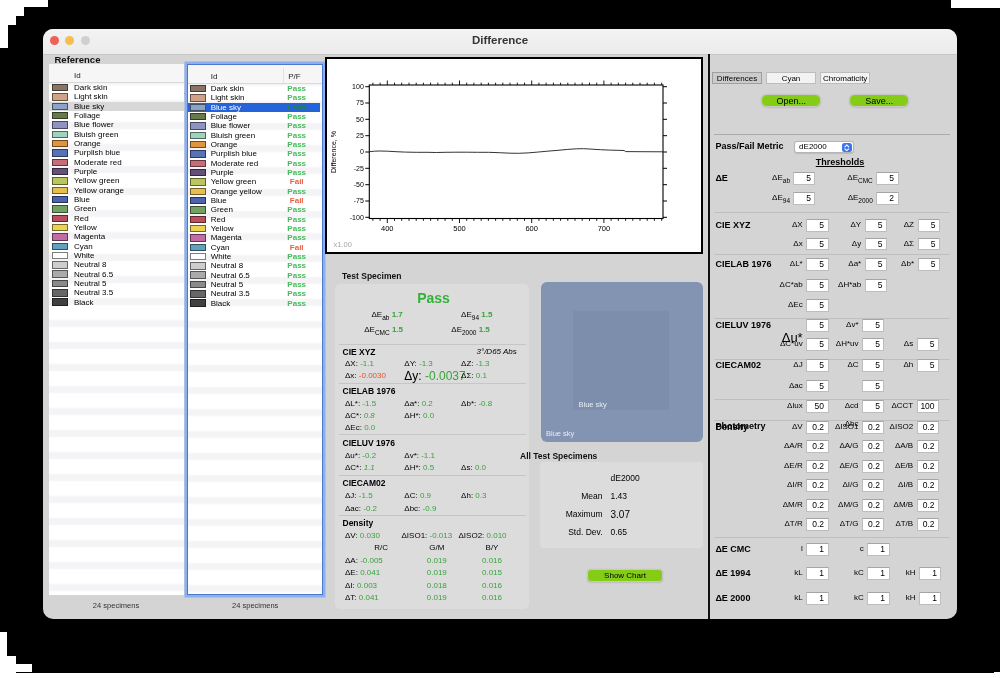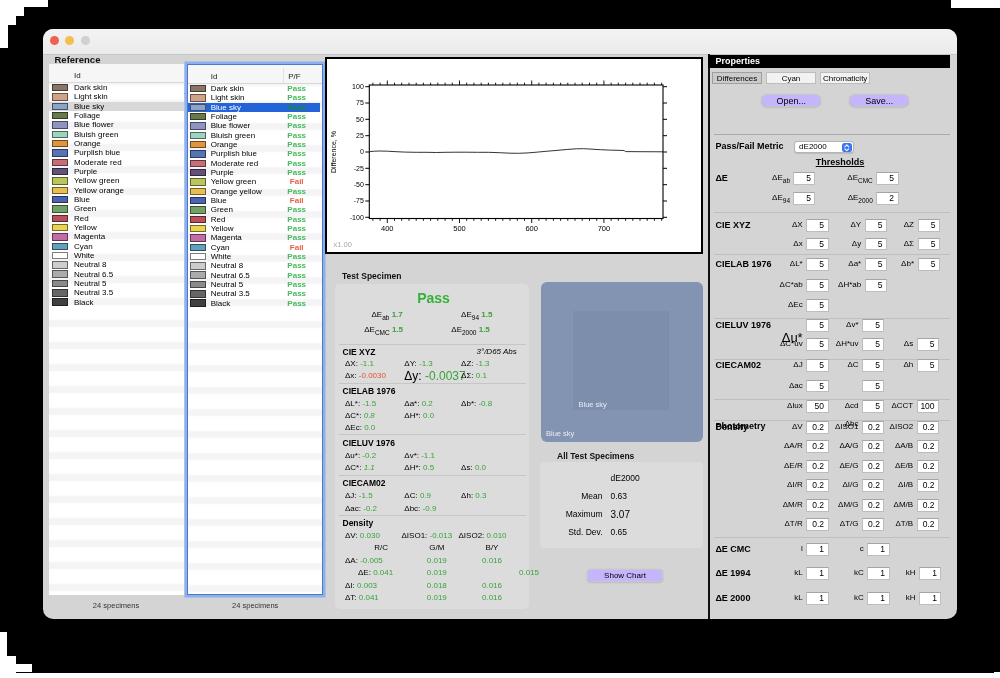--- a/index.html
+++ b/index.html
@@ -24,21 +24,21 @@
       box-sizing:border-box;}
   .pf{position:absolute;left:99px;top:0;width:22px;line-height:9.6px;text-align:center;font-weight:bold;}
   .pass{color:#46bb5c;}
   .fail{color:#ea5f43;}
   .ibox{position:absolute;background:#fff;border:1px solid #bdbdbd;border-top-color:#a5a5a5;
         box-sizing:border-box;width:22.2px;height:12.8px;font-size:8.5px;text-align:right;
         padding:0 3.5px 0 0;line-height:11.5px;color:#000;border-radius:1px;}
   .plabel{position:absolute;font-size:8px;color:#000;text-align:right;line-height:12.5px;}
   .psec{position:absolute;font-weight:bold;font-size:9px;color:#000;}
   .sep{position:absolute;height:1px;background:#b9b9b9;}
-  .btn{position:absolute;background:#c4b5fd;border:1px solid #c8c8c8;border-radius:6px;
+  .btn{position:absolute;background:#84cc16;border:1px solid #c8c8c8;border-radius:6px;
        box-shadow:0 0.5px 1.5px rgba(0,0,0,0.18);text-align:center;color:#000;box-sizing:border-box;}
 </style>
 </head>
 <body>
 <div class="abs" id="blob"></div>
 
 <div class="wpatch" style="left:0;top:0;width:48px;height:7px;"></div>
 <div class="wpatch" style="left:0;top:7px;width:24px;height:9px;"></div>
 <div class="wpatch" style="left:0;top:16px;width:16px;height:9px;"></div>
 <div class="wpatch" style="left:0;top:25px;width:8px;height:23px;"></div>
@@ -47,20 +47,21 @@
 <div class="wpatch" style="left:0;top:656px;width:16px;height:22px;"></div>
 <div class="wpatch" style="left:0;top:664px;width:32px;height:8px;"></div>
 <div class="wpatch" style="left:0;top:673px;width:1000px;height:5px;"></div>
 <div class="wpatch" style="left:994px;top:672px;width:6px;height:6px;"></div>
 
 <div class="abs" id="win">
   <div class="abs" id="titlebar"></div>
   <div class="tl" style="left:6.6px;background:#ee6254;"></div>
   <div class="tl" style="left:21.9px;background:#f6be4e;"></div>
   <div class="tl" style="left:37.6px;background:#d2d0ce;"></div>
+  <div class="abs" id="title">Difference</div>
 
   <div class="abs seclabel" style="left:11.5px;top:24.6px;">Reference</div>
   <div class="abs seclabel" style="left:141.5px;top:24.6px;margin-top:36px;">Test</div>
 
   <div class="abs list" id="reflist" style="left:5.5px;top:35px;width:135px;height:531px;">
     <div class="lhead">
         <span style="position:absolute;left:25.5px;top:6.5px;">Id</span>
       </div>
     <div class="row" style="top:19.00px;">
         <span class="sw" style="background:#8a7465;"></span>
@@ -456,50 +457,49 @@
 <div class="abs" style="left:299.5px;top:488.6px;font-size:8.5px;font-weight:bold;color:#000;line-height:10px;">Density</div>
 <div class="abs" style="left:302.0px;top:501.7px;font-size:8px;color:#000;line-height:10px;">ΔV: <span style="color:#38a33c;">0.030</span></div>
 <div class="abs" style="left:358.5px;top:501.7px;font-size:8px;color:#000;line-height:10px;">ΔISO1: <span style="color:#38a33c;">-0.013</span></div>
 <div class="abs" style="left:415.5px;top:501.7px;font-size:8px;color:#000;line-height:10px;">ΔISO2: <span style="color:#38a33c;">0.010</span></div>
 <div class="abs" style="left:323.1px;top:514.0px;font-size:8px;width:30px;text-align:center;color:#000;line-height:10px;">R/C</div>
 <div class="abs" style="left:378.8px;top:514.0px;font-size:8px;width:30px;text-align:center;color:#000;line-height:10px;">G/M</div>
 <div class="abs" style="left:434.0px;top:514.0px;font-size:8px;width:30px;text-align:center;color:#000;line-height:10px;">B/Y</div>
 <div class="abs" style="left:302.0px;top:526.6px;font-size:8px;color:#000;line-height:10px;">ΔA: <span style="color:#38a33c;">-0.005</span></div>
 <div class="abs" style="left:378.8px;top:526.6px;font-size:8px;width:30px;text-align:center;color:#000;line-height:10px;"><span style="color:#38a33c;">0.019</span></div>
 <div class="abs" style="left:434.0px;top:526.6px;font-size:8px;width:30px;text-align:center;color:#000;line-height:10px;"><span style="color:#38a33c;">0.016</span></div>
-<div class="abs" style="left:302.0px;top:539.1px;font-size:8px;color:#000;line-height:10px;margin-left:13px;">ΔE: <span style="color:#38a33c;">0.041</span></div>
+<div class="abs" style="left:302.0px;top:539.1px;font-size:8px;color:#000;line-height:10px;">ΔE: <span style="color:#38a33c;">0.041</span></div>
 <div class="abs" style="left:378.8px;top:539.1px;font-size:8px;width:30px;text-align:center;color:#000;line-height:10px;"><span style="color:#38a33c;">0.019</span></div>
-<div class="abs" style="left:434.0px;top:539.1px;font-size:8px;width:30px;text-align:right;color:#000;line-height:10px;margin-left:32px;"><span style="color:#38a33c;">0.015</span></div>
+<div class="abs" style="left:434.0px;top:539.1px;font-size:8px;width:30px;text-align:center;color:#000;line-height:10px;"><span style="color:#38a33c;">0.015</span></div>
 <div class="abs" style="left:302.0px;top:551.7px;font-size:8px;color:#000;line-height:10px;">ΔI: <span style="color:#38a33c;">0.003</span></div>
 <div class="abs" style="left:378.8px;top:551.7px;font-size:8px;width:30px;text-align:center;color:#000;line-height:10px;"><span style="color:#38a33c;">0.018</span></div>
 <div class="abs" style="left:434.0px;top:551.7px;font-size:8px;width:30px;text-align:center;color:#000;line-height:10px;"><span style="color:#38a33c;">0.016</span></div>
 <div class="abs" style="left:302.0px;top:564.2px;font-size:8px;color:#000;line-height:10px;">ΔT: <span style="color:#38a33c;">0.041</span></div>
 <div class="abs" style="left:378.8px;top:564.2px;font-size:8px;width:30px;text-align:center;color:#000;line-height:10px;"><span style="color:#38a33c;">0.019</span></div>
 <div class="abs" style="left:434.0px;top:564.2px;font-size:8px;width:30px;text-align:center;color:#000;line-height:10px;"><span style="color:#38a33c;">0.016</span></div>
 
   <div class="abs" id="bluebox" style="left:497.5px;top:252.5px;width:162px;height:160.5px;background:#8294b2;border-radius:6px;">
     <div class="abs" style="left:32.7px;top:29px;width:95.6px;height:99.6px;background:rgba(25,35,70,0.05);"></div>
     <div class="abs" style="left:38px;top:118.5px;font-size:7.5px;color:rgba(240,244,250,0.92);">Blue sky</div>
     <div class="abs" style="left:5.5px;top:147.3px;font-size:7.5px;color:rgba(240,244,250,0.92);">Blue sky</div>
   </div>
-  <div class="abs seclabel" style="left:514px;top:421.5px;font-size:8.5px;">All Test Specimens</div>
+  <div class="abs seclabel" style="left:477px;top:421.5px;font-size:8.5px;">All Test Specimens</div>
   <div class="abs" id="statbox" style="left:496.5px;top:433px;width:163px;height:86px;background:#dcdcdc;border-radius:4px;">
     <div class="abs" style="left:71px;top:10.5px;font-size:8.5px;">dE2000</div>
     <div class="abs" style="left:0;top:28.5px;width:63px;text-align:right;font-size:8.5px;">Mean</div>
-    <div class="abs" style="left:71px;top:28.5px;font-size:8.5px;">0.63</div>
+    <div class="abs" style="left:71px;top:28.5px;font-size:8.5px;">1.43</div>
     <div class="abs" style="left:0;top:46.5px;width:63px;text-align:right;font-size:8.5px;">Maximum</div>
     <div class="abs" style="left:71px;top:46.5px;font-size:10px;">3.07</div>
     <div class="abs" style="left:0;top:64.5px;width:63px;text-align:right;font-size:8.5px;">Std. Dev.</div>
     <div class="abs" style="left:71px;top:64.5px;font-size:8.5px;">0.65</div>
   </div>
   <div class="btn" style="left:544px;top:539.5px;width:76px;height:13.5px;font-size:8px;line-height:12.5px;border-radius:4px;">Show Chart</div>
 
   <div class="abs" style="left:664.8px;top:25px;width:2.6px;height:565px;background:#111;"></div>
 
-  <div class="abs" style="left:664.5px;top:26.2px;width:242.5px;height:12.6px;background:#000;color:#fff;font-weight:bold;font-size:9px;line-height:12.6px;padding-left:8px;box-sizing:border-box;">Properties</div>
 <div class="abs" style="left:669.0px;top:42.5px;width:50.0px;height:12.5px;background:#cbcbcb;border:1px solid #9f9f9f;box-sizing:border-box;font-size:8px;text-align:center;line-height:11px;color:#000;">Differences</div>
 <div class="abs" style="left:722.9px;top:42.5px;width:50.2px;height:12.5px;background:#f2f2f2;border:1px solid #bdbdbd;box-sizing:border-box;font-size:8px;text-align:center;line-height:11px;color:#000;">Cyan</div>
 <div class="abs" style="left:777.2px;top:42.5px;width:49.9px;height:12.5px;background:#f2f2f2;border:1px solid #bdbdbd;box-sizing:border-box;font-size:8px;text-align:center;line-height:11px;color:#000;">Chromaticity</div>
 <div class="btn" style="left:718.2px;top:64.8px;width:60.3px;height:13px;font-size:9px;line-height:12px;border-radius:6px;">Open...</div>
 <div class="btn" style="left:806.0px;top:64.8px;width:60.3px;height:13px;font-size:9px;line-height:12px;border-radius:6px;">Save...</div>
 <div class="sep" style="left:670.5px;top:104.5px;width:236.5px;background:#ababab;"></div>
 <div class="abs" style="left:672.4px;top:112.0px;font-size:9px;font-weight:bold;">Pass/Fail Metric</div>
 <div class="abs" style="left:751.1px;top:112.2px;width:59.5px;height:11.5px;background:#fff;border:0.5px solid #b5b5b5;border-radius:3px;box-sizing:border-box;font-size:8px;line-height:10.5px;padding-left:4px;box-shadow:0 0.5px 1px rgba(0,0,0,0.12);">dE2000<span style="position:absolute;right:0.7px;top:0.7px;width:9.6px;height:9.6px;background:#3b76f0;border-radius:2.5px;">
         <svg width="9.6" height="9.6" viewBox="0 0 10 10" style="position:absolute;left:0;top:0;">
           <path d="M3 4 L5 2 L7 4" stroke="#fff" stroke-width="1.1" fill="none" stroke-linecap="round" stroke-linejoin="round"></path>

